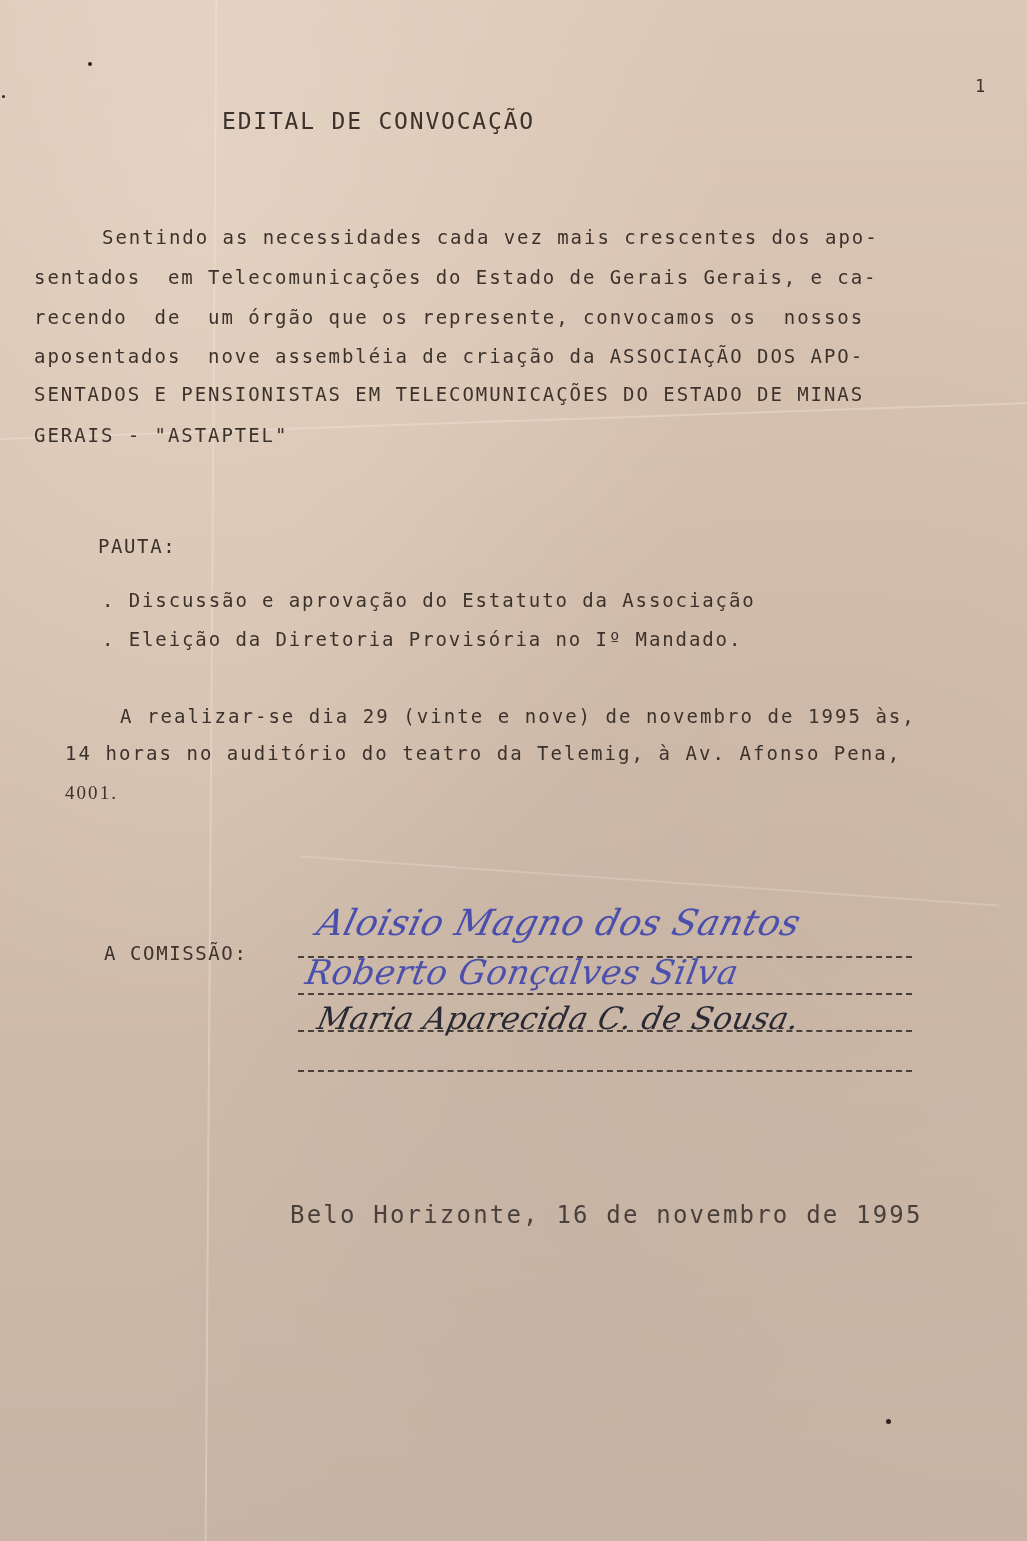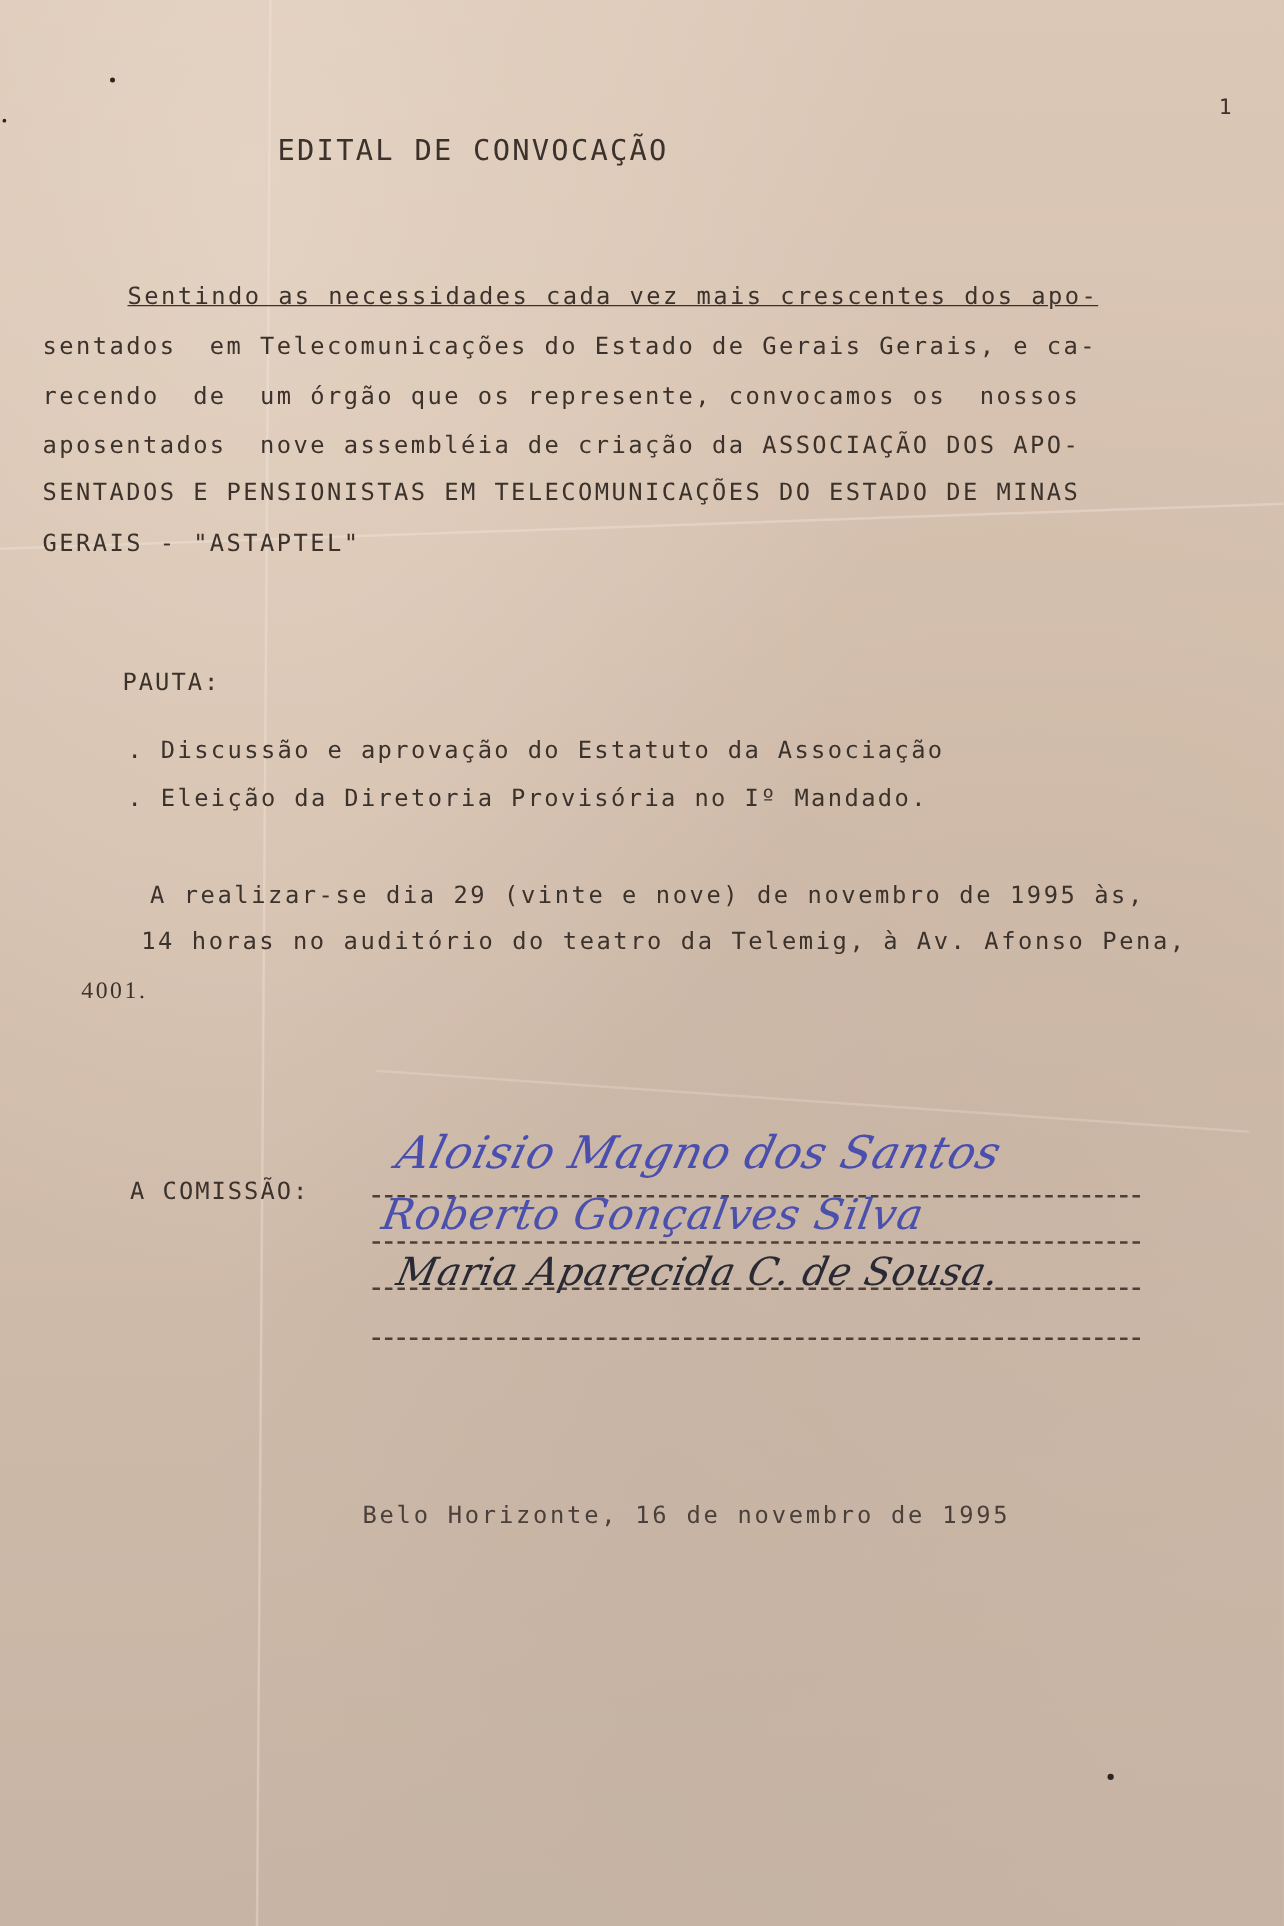--- a/index.html
+++ b/index.html
@@ -38,21 +38,21 @@
       position: absolute;
       white-space: pre;
       font-size: 19px;
       letter-spacing: 1.6px;
       color: #3c322c;
     }
     .page-number { left: 975px; top: 76px; font-size: 17px; }
     .title { left: 222px; top: 108px; font-size: 23px; letter-spacing: 1.8px; }
 
     .para-line { left: 34px; font-size: 19px; letter-spacing: 1.95px; }
-    .para-line.indent { left: 102px; text-decoration: underline; }
+    .para-line.indent { left: 102px; }
 
     .pauta-label { left: 98px; top: 535px; }
     .agenda-item { left: 102px; font-size: 19px; letter-spacing: 1.9px; }
 
     .meeting-line { left: 65px; font-size: 19px; letter-spacing: 2.05px; }
     .meeting-line.indent { left: 120px; }
 
     .commission-label { left: 104px; top: 942px; }
 
     .sig-line {
@@ -67,21 +67,21 @@
       position: absolute;
       font-family: "DejaVu Serif", "Liberation Serif", serif;
       font-style: italic;
       white-space: pre;
       letter-spacing: 0.5px;
     }
     .sig-1 { left: 318px; top: 902px; font-size: 36px; color: #4a4fae; transform: skewX(-14deg); }
     .sig-2 { left: 306px; top: 952px; font-size: 34px; color: #4b50ac; transform: skewX(-10deg); }
     .sig-3 { left: 318px; top: 1000px; font-size: 31px; color: #2a2a34; transform: skewX(-12deg); }
 
-    .place-date { left: 290px; top: 1201px; font-size: 19px; letter-spacing: 2.2px; color: #4a403b; }
+    .place-date { left: 290px; top: 1201px; font-size: 24px; letter-spacing: 2.2px; color: #4a403b; }
 
     .speck {
       position: absolute;
       border-radius: 50%;
       background: #2d241f;
     }
   </style>
 </head>
 <body>
 
@@ -103,21 +103,21 @@
   </div>
 
   <div>
     <div class="t pauta-label">PAUTA:</div>
     <div class="t agenda-item" style="top:589px;">. Discussão e aprovação do Estatuto da Associação</div>
     <div class="t agenda-item" style="top:628px;">. Eleição da Diretoria Provisória no Iº Mandado.</div>
   </div>
 
   <div>
     <div class="t meeting-line indent" style="top:705px;">A realizar-se dia 29 (vinte e nove) de novembro de 1995 às,</div>
-    <div class="t meeting-line" style="top:742px;margin-left:48px;">14 horas no auditório do teatro da Telemig, à Av. Afonso Pena,</div>
+    <div class="t meeting-line" style="top:742px;">14 horas no auditório do teatro da Telemig, à Av. Afonso Pena,</div>
     <div class="t meeting-line" style="top:782px;font-family:Liberation Serif, serif;">4001.</div>
   </div>
 
   <div>
     <div class="t commission-label">A COMISSÃO:</div>
 
     <div class="sig-line" style="top:956px;"></div>
     <div class="sig-line" style="top:993px;"></div>
     <div class="sig-line" style="top:1030px;"></div>
     <div class="sig-line" style="top:1070px;"></div>

